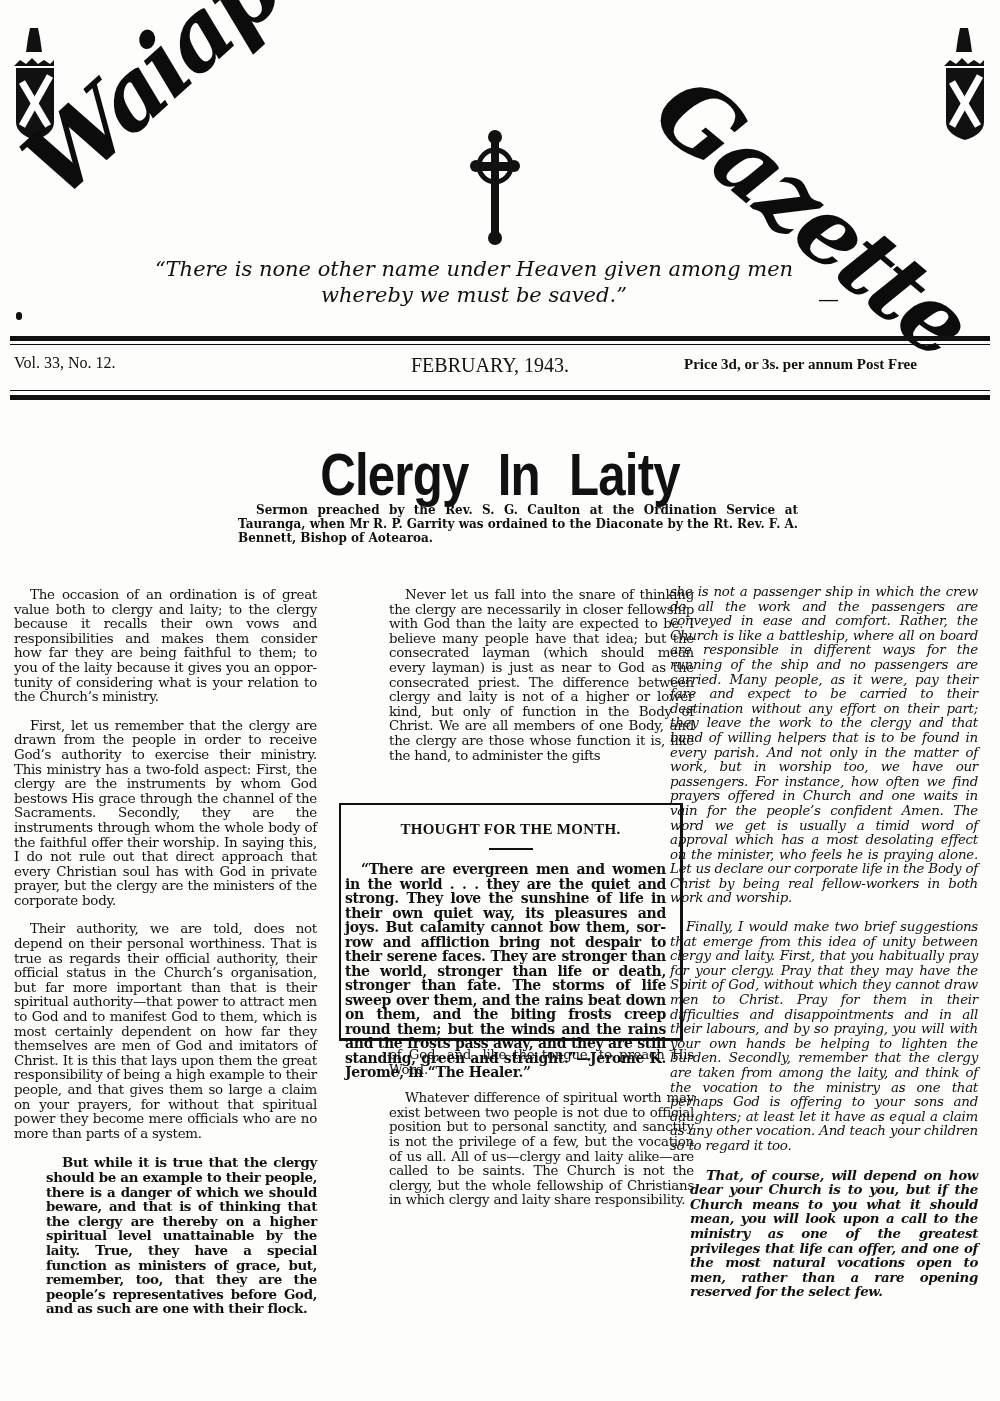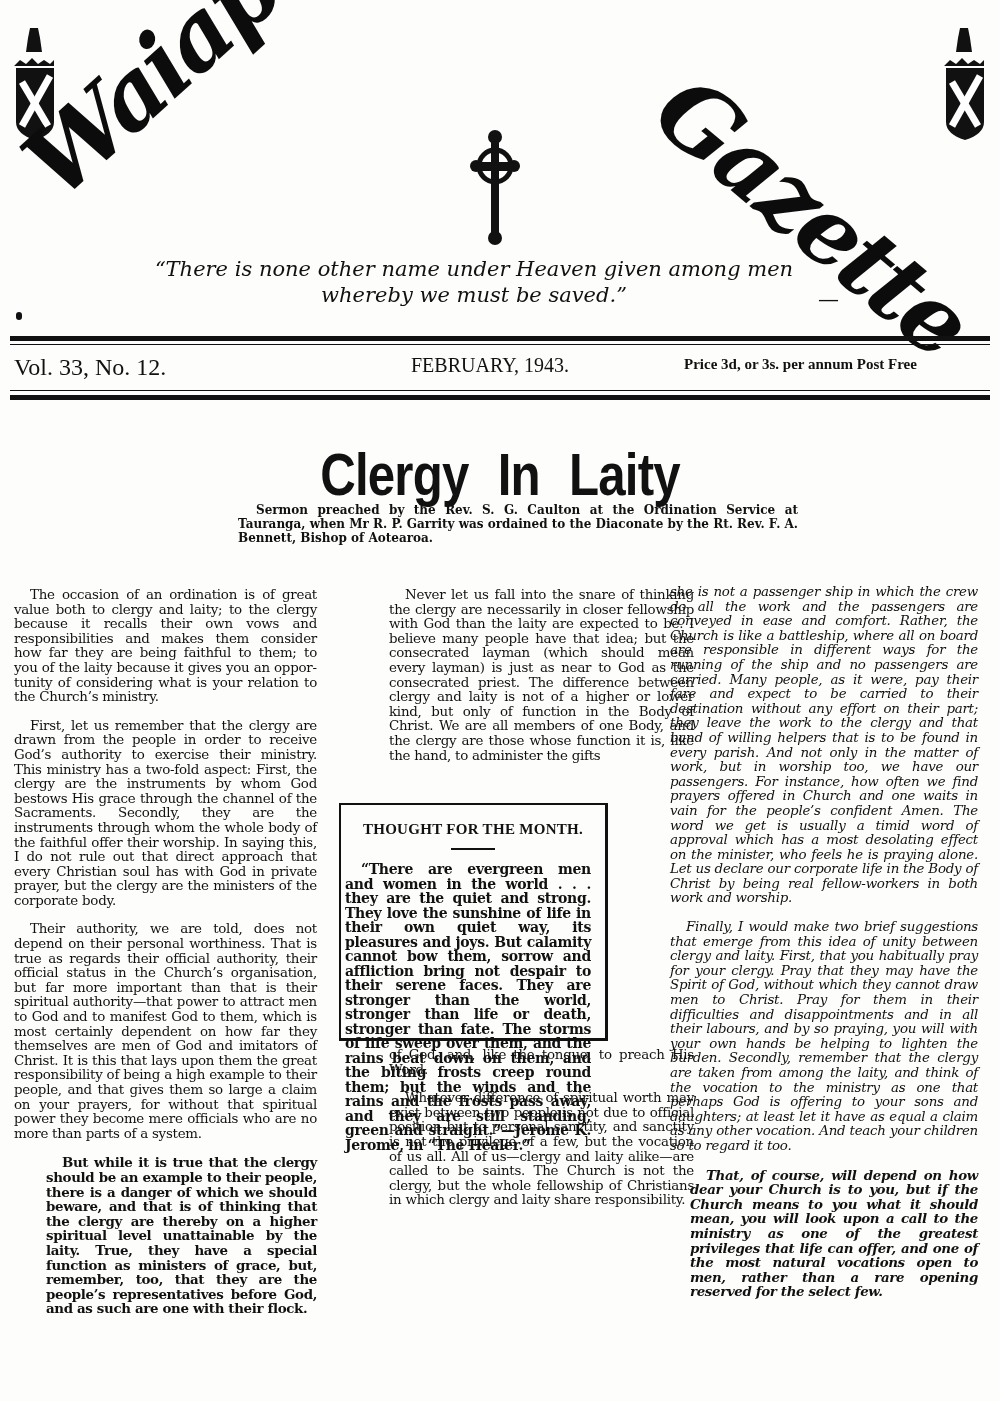--- a/index.html
+++ b/index.html
@@ -19,37 +19,37 @@
   .w2 { left:196px; top:22px; font-size:96px; letter-spacing:-5px; font-style:italic; }
   .w3 { left:700px; top:60px; font-size:94px; transform:rotate(40deg); transform-origin:left top; letter-spacing:-4px; font-style:italic; }
   .motto { position:absolute; left:0; top:256px; width:948px; text-align:center; font-family:"DejaVu Serif", serif; font-style:italic; font-size:21px; line-height:26px; }
   .motto .dash { position:absolute; left:818px; top:30px; font-style:normal; }
   .dot { position:absolute; left:16px; top:312px; width:6px; height:8px; background:#111; border-radius:3px; }
 
   
   .rule-thick { position:absolute; left:10px; width:980px; height:5px; background:#111; }
   .rule-thin { position:absolute; left:10px; width:980px; height:1px; background:#111; }
   .issue { position:absolute; left:0; top:352px; width:1000px; height:32px; font-family:"Liberation Serif", serif; }
-  .issue .vol { position:absolute; left:14px; top:2px; font-size:24px; }
+  .issue .vol { position:absolute; left:14px; top:2px; font-size:16px; }
   .issue .date { position:absolute; left:411px; top:2px; font-size:20px; }
   .issue .price { position:absolute; left:684px; top:4px; font-size:15px; font-weight:bold; font-family:"Liberation Serif", serif; }
 
   
   .headline { position:absolute; left:0; top:440px; width:1000px; text-align:center; font-family:"Liberation Sans", sans-serif; font-weight:bold; font-size:60px; letter-spacing:-1px; transform:scaleX(0.82); word-spacing:20px; }
   .deck { position:absolute; left:238px; top:503px; width:560px; font-family:"DejaVu Serif", serif; font-weight:bold; font-size:12px; line-height:14px; text-align:justify; text-indent:18px; }
 
   
   .col { position:absolute; font-family:"DejaVu Serif", serif; font-size:13.4px; line-height:14.6px; text-align:justify; letter-spacing:-0.25px; }
   .col p { margin:0 0 14px 0; text-indent:16px; hyphens:manual; }
   .col p.bold { font-weight:bold; margin-left:32px; letter-spacing:-0.35px; }
   .c1 { left:14px; top:588px; width:303px; }
   .c2 { left:341px; top:588px; width:305px;margin-left:48px; }
   .c3 { left:670px; top:585px; width:308px;font-style:italic; }
 
-  .box { position:absolute; left:339px; top:803px; width:269px; height:238px; border:2px solid #111; border-right-width:3px; border-bottom-width:3px; padding:0; box-sizing:border-box; }
+  .box { position:absolute; left:339px; top:803px; width:344px; height:238px; border:2px solid #111; border-right-width:3px; border-bottom-width:3px; padding:0; box-sizing:border-box; }
   .box .bh { text-align:center; font-family:"Liberation Serif", serif; font-weight:bold; font-size:15px; margin-top:16px; letter-spacing:0.3px; }
   .box .bsep { width:44px; height:2px; background:#111; margin:10px auto 12px auto; }
   .box .bq { margin:0 14px 0 4px; font-weight:bold; font-size:14px; line-height:14.5px; text-align:justify; text-indent:16px; letter-spacing:-0.3px; }
   .c2b { top:1048px; }
   .c3b p.bold { margin-left:20px; }
 </style>
 </head>
 <body>
 
 <div class="page">

